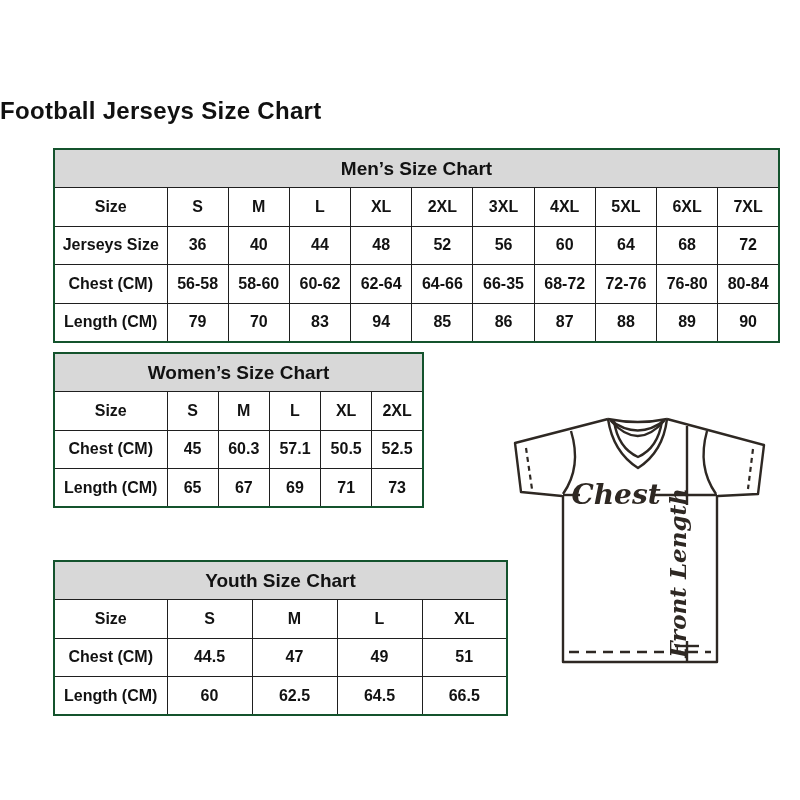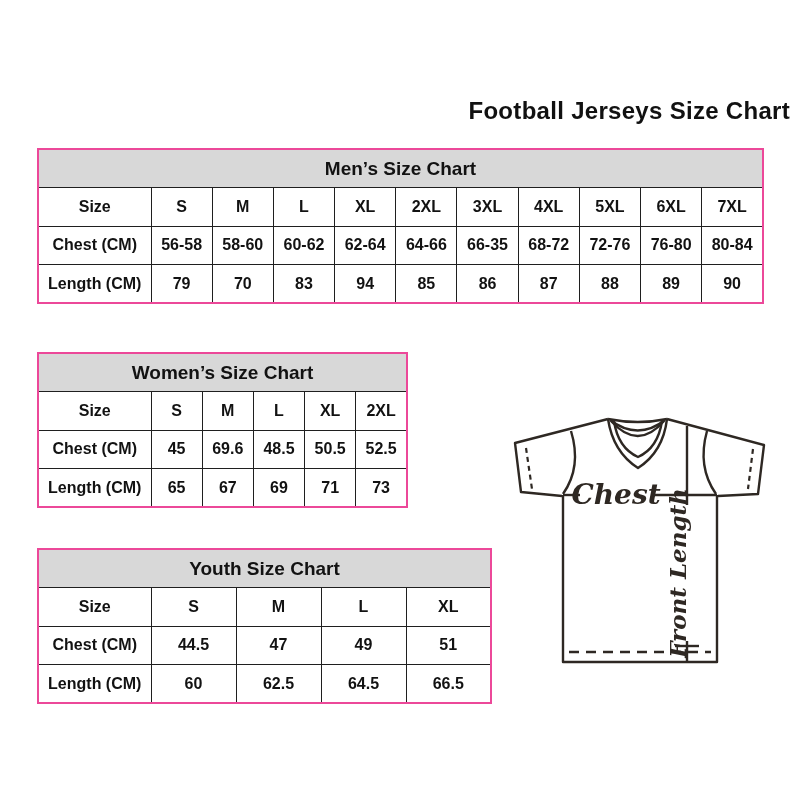--- a/index.html
+++ b/index.html
@@ -6,32 +6,33 @@
   body{
     width:800px;height:800px;
     background:#ffffff;
     position:relative;
     overflow:hidden;
     font-family:"Liberation Sans",sans-serif;
   }
   .page-title{
     position:absolute;
     top:97px;left:0;width:790px;
-    text-align:right;
+    text-align:left;
     font-weight:bold;
     font-size:24px;
     color:#111111;
     letter-spacing:0.3px;
   }
   table.size-table{
     position:absolute;
     border-collapse:collapse;
     table-layout:fixed;
     background:#ffffff;
-    border:2px solid #ec4899;
+    border:2px solid #14532d;
+    margin-left:16px;
   }
   table.size-table th, table.size-table td{
     border:1.5px solid #1f1f1f;
     text-align:center;
     vertical-align:middle;
     font-weight:bold;
     color:#121212;
     padding:0;
     overflow:hidden;
     white-space:nowrap;
@@ -43,21 +44,21 @@
   }
   table.size-table th.rowlab{
     font-size:16px;
   }
   table.size-table td{
     font-size:16px;
   }
   table.size-table tbody tr{height:38.5px;}
   .t-mens  {left:37px; top:148px; width:727px;}
   .t-womens{left:37px; top:352px; width:371px;}
-  .t-youth {left:37px; top:548px; width:455px;}
+  .t-youth {left:37px; top:560px; width:455px;}
   .jersey-wrap{
     position:absolute;
     left:500px; top:411px;
     width:288px; height:266px;
   }
   .jersey-wrap svg{display:block;width:100%;height:100%;}
   .j-line{fill:none;stroke:#2e2823;stroke-width:2.4;stroke-linejoin:round;stroke-linecap:butt;}
   .j-dash{fill:none;stroke:#2e2823;stroke-width:2.2;stroke-dasharray:5 4;}
   .j-hem {fill:none;stroke:#2e2823;stroke-width:2.4;stroke-dasharray:10 7;}
   .j-text{
@@ -99,20 +100,33 @@
         <td>L</td>
         <td>XL</td>
         <td>2XL</td>
         <td>3XL</td>
         <td>4XL</td>
         <td>5XL</td>
         <td>6XL</td>
         <td>7XL</td>
       </tr>
       <tr>
+        <th class="rowlab">Jerseys Size</th>
+        <td>36</td>
+        <td>40</td>
+        <td>44</td>
+        <td>48</td>
+        <td>52</td>
+        <td>56</td>
+        <td>60</td>
+        <td>64</td>
+        <td>68</td>
+        <td>72</td>
+      </tr>
+      <tr>
         <th class="rowlab">Chest (CM)</th>
         <td>56-58</td>
         <td>58-60</td>
         <td>60-62</td>
         <td>62-64</td>
         <td>64-66</td>
         <td>66-35</td>
         <td>68-72</td>
         <td>72-76</td>
         <td>76-80</td>
@@ -152,22 +166,22 @@
         <th class="rowlab">Size</th>
         <td>S</td>
         <td>M</td>
         <td>L</td>
         <td>XL</td>
         <td>2XL</td>
       </tr>
       <tr>
         <th class="rowlab">Chest (CM)</th>
         <td>45</td>
-        <td>69.6</td>
-        <td>48.5</td>
+        <td>60.3</td>
+        <td>57.1</td>
         <td>50.5</td>
         <td>52.5</td>
       </tr>
       <tr>
         <th class="rowlab">Length (CM)</th>
         <td>65</td>
         <td>67</td>
         <td>69</td>
         <td>71</td>
         <td>73</td>

